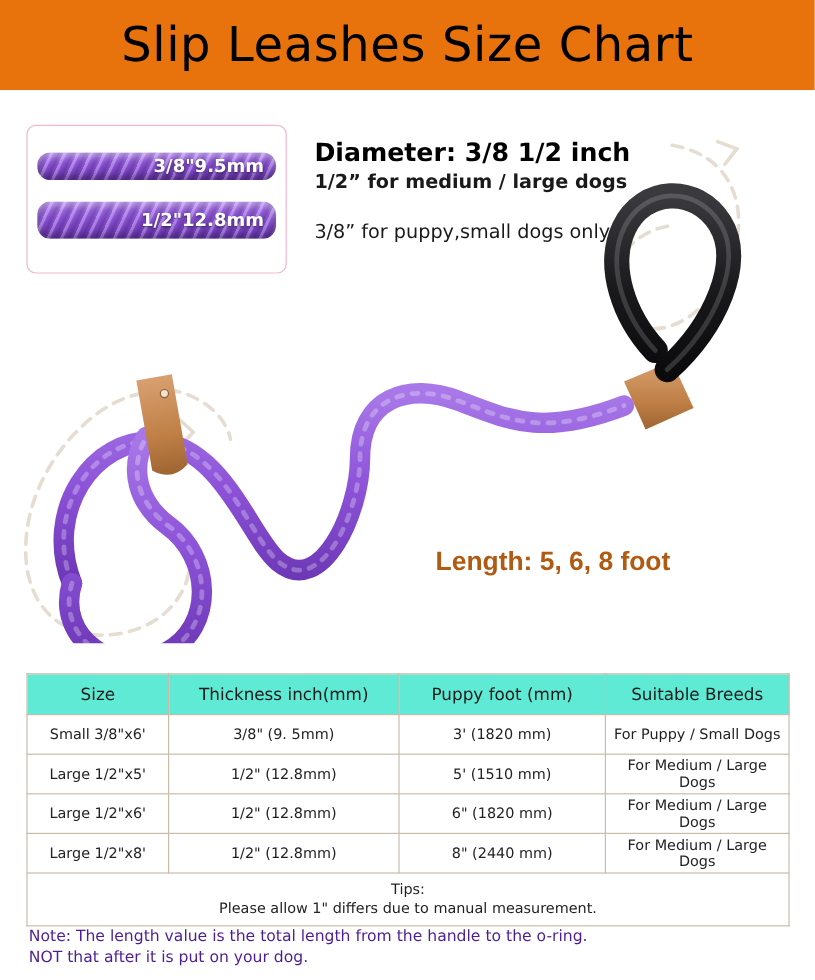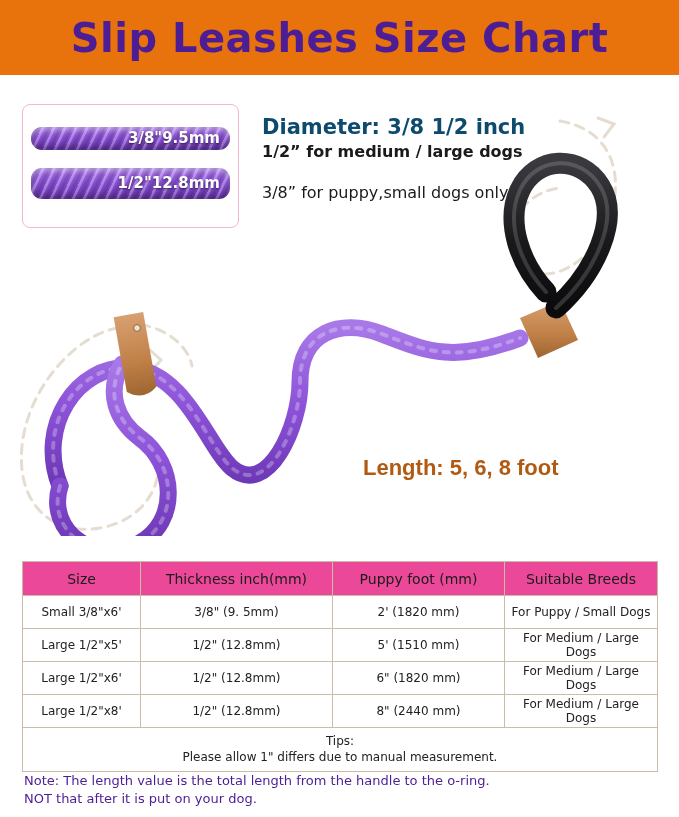--- a/index.html
+++ b/index.html
@@ -21,23 +21,23 @@
     position: absolute;
     left: 0; top: 0;
     width: 679px;
     height: 75px;
     background: #e8720c;
     display: flex;
     align-items: center;
     justify-content: center;
   }
   .header-title {
-    color: #4c1d95;
+    color: #000000;
     font-size: 40px;
-    font-weight: bold;
+    font-weight: normal;
     letter-spacing: 0.5px;
     font-family: "DejaVu Sans", sans-serif;
     text-align: center;
     line-height: 1;
   }
 
   
   .swatch-box {
     position: absolute;
     left: 22px; top: 104px;
@@ -77,21 +77,21 @@
   }
   .cord-thin .cord-label { top: 4px; }
   .cord-thick .cord-label { top: 8px; }
 
   
   .diameter-title {
     position: absolute;
     left: 262px; top: 115px;
     font-size: 21px;
     font-weight: bold;
-    color: #0c4a6e;
+    color: #000000;
     font-family: "DejaVu Sans", sans-serif;
   }
   .diameter-line1 {
     position: absolute;
     left: 262px; top: 142px;
     font-size: 16px;
     color: #1a1a1a;
     font-family: "DejaVu Sans", sans-serif;
     font-weight: bold;
   }
@@ -129,21 +129,21 @@
     border-collapse: collapse;
     table-layout: fixed;
     font-family: "DejaVu Sans", sans-serif;
   }
   .spec-table th, .spec-table td {
     border: 1px solid #c9bda9;
     text-align: center;
     color: #222222;
   }
   .spec-table thead th {
-    background: #ec4899;
+    background: #5eead4;
     font-size: 14px;
     font-weight: normal;
     height: 31px;
     color: #1a1a1a;
   }
   .spec-table tbody td {
     font-size: 12px;
     height: 30px;
     background: #ffffff;
   }
@@ -273,21 +273,21 @@
       <th>Size</th>
       <th>Thickness inch(mm)</th>
       <th>Puppy foot (mm)</th>
       <th>Suitable Breeds</th>
     </tr>
   </thead>
   <tbody>
     <tr>
       <td>Small 3/8"x6'</td>
       <td>3/8" (9. 5mm)</td>
-      <td>2' (1820 mm)</td>
+      <td>3' (1820 mm)</td>
       <td>For Puppy / Small Dogs</td>
     </tr>
     <tr>
       <td>Large 1/2"x5'</td>
       <td>1/2" (12.8mm)</td>
       <td>5' (1510 mm)</td>
       <td>For Medium / Large Dogs</td>
     </tr>
     <tr>
       <td>Large 1/2"x6'</td>

